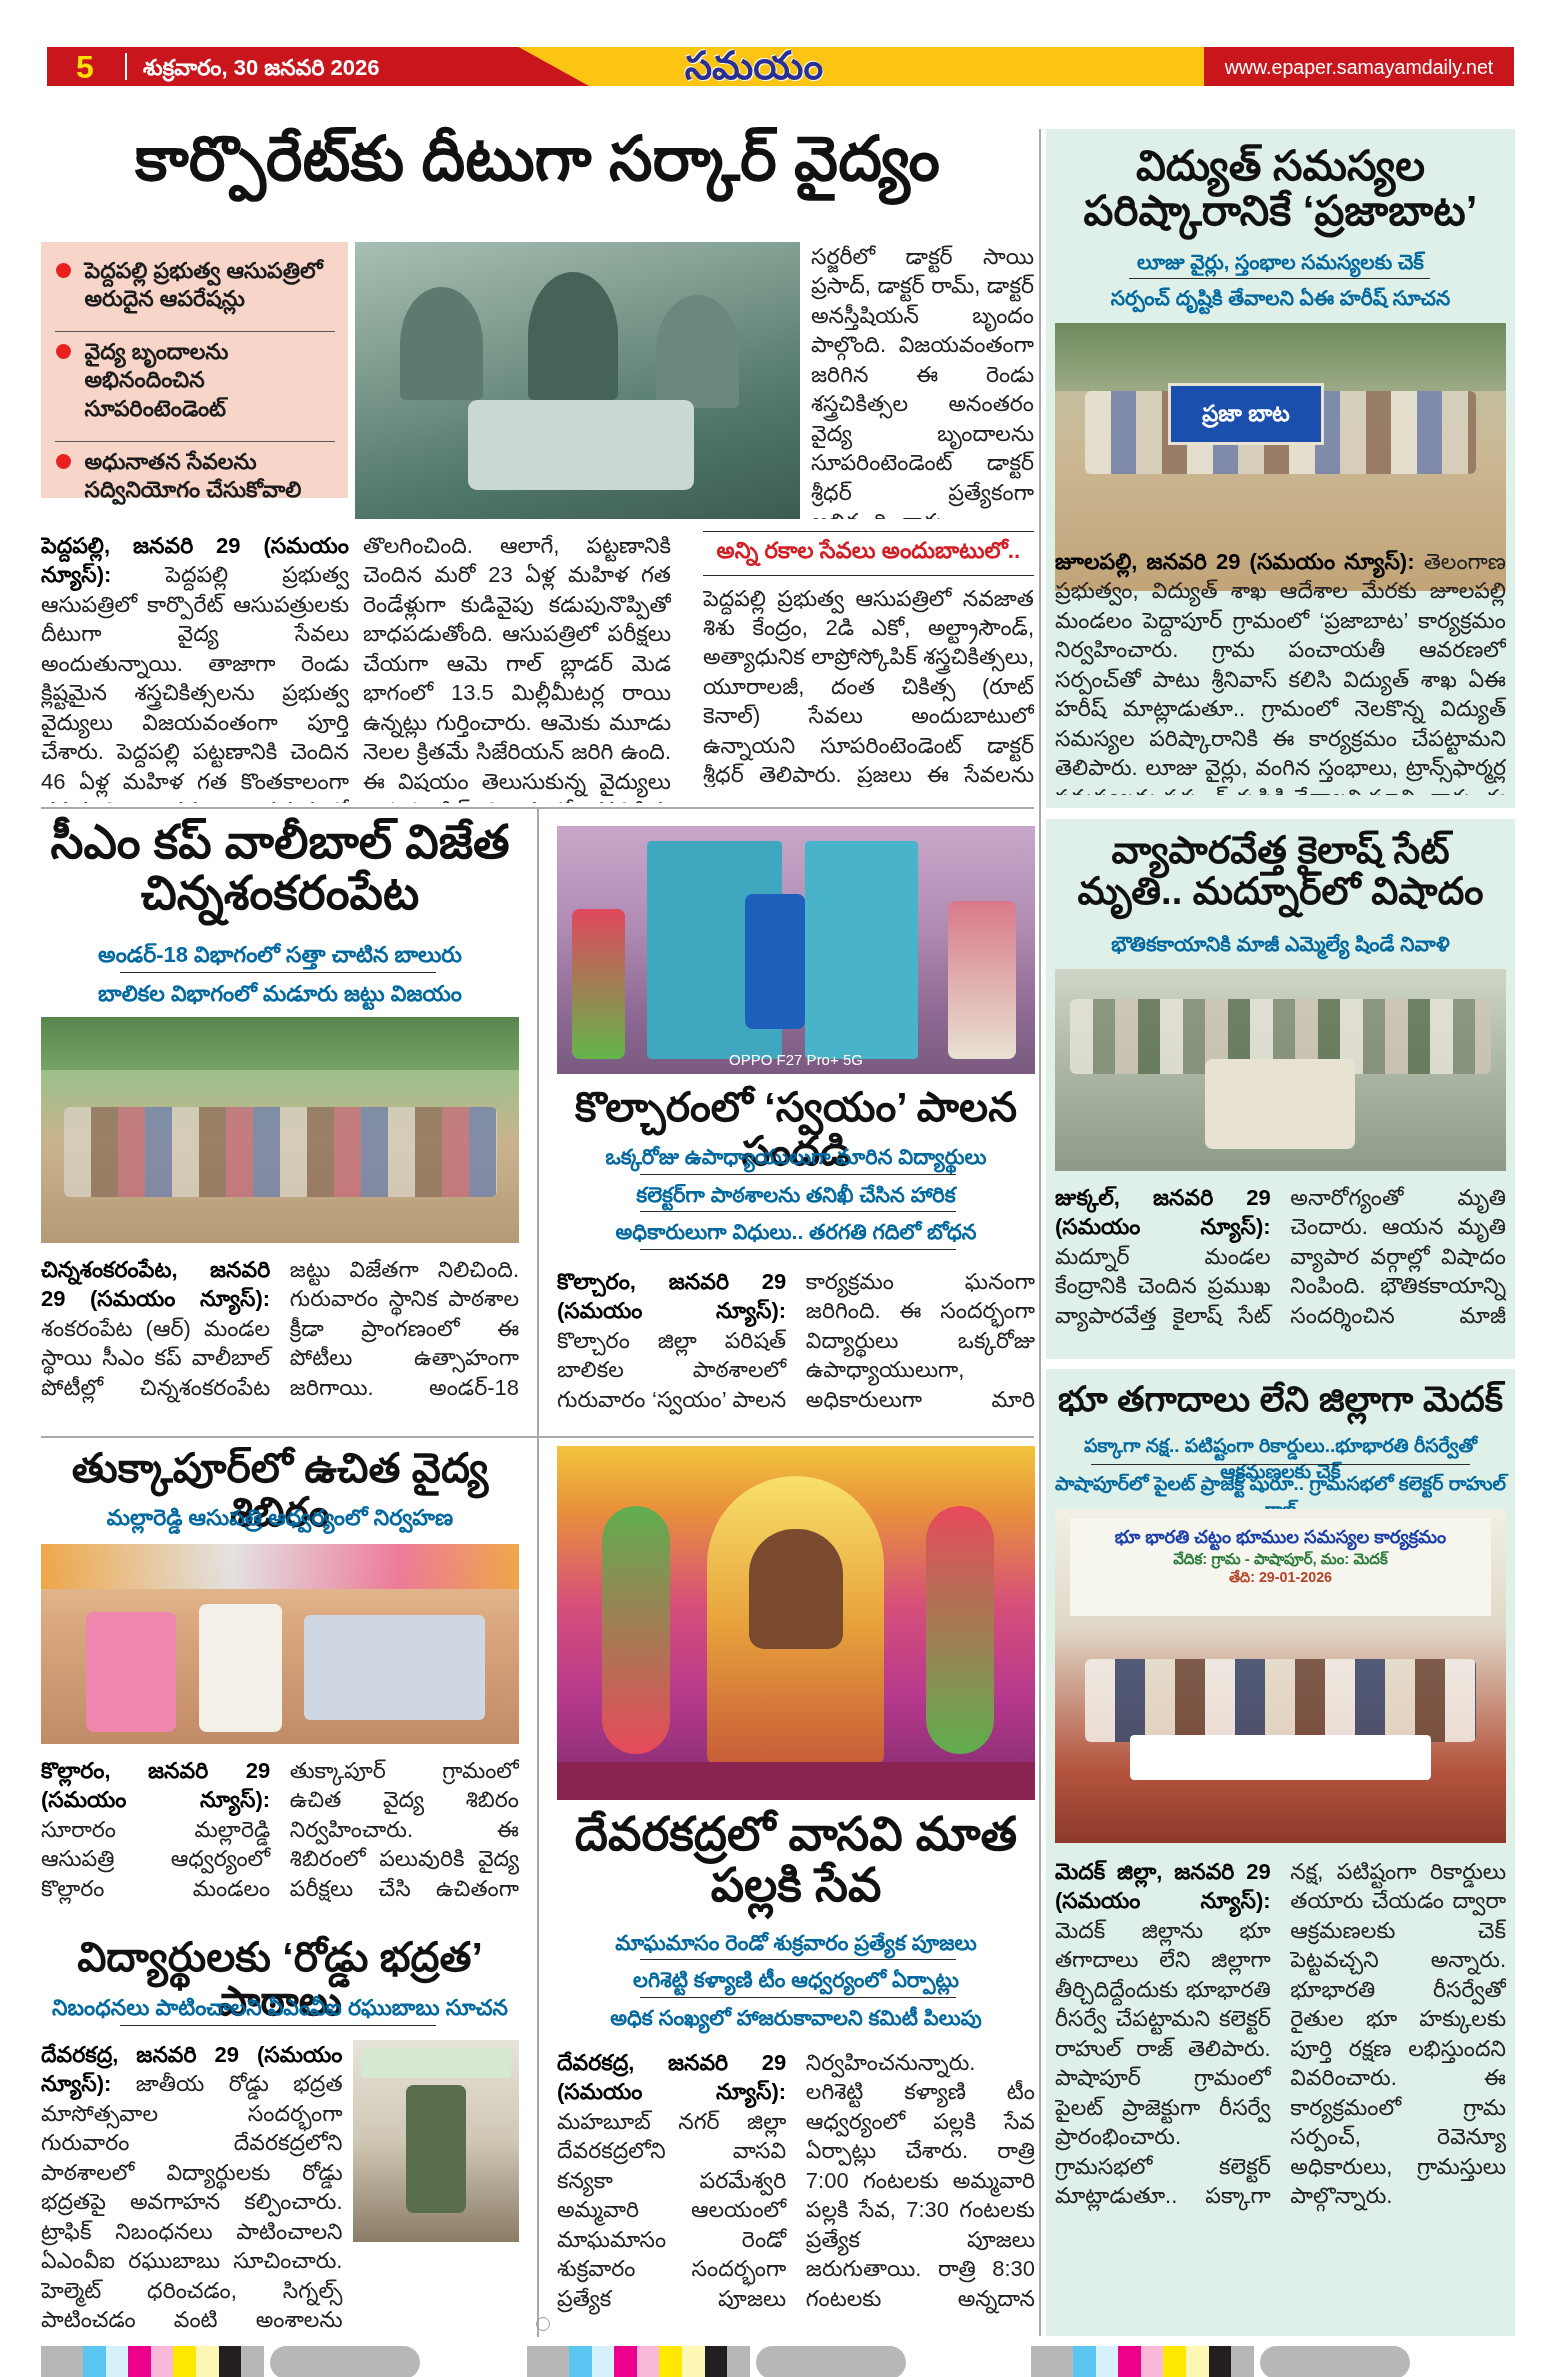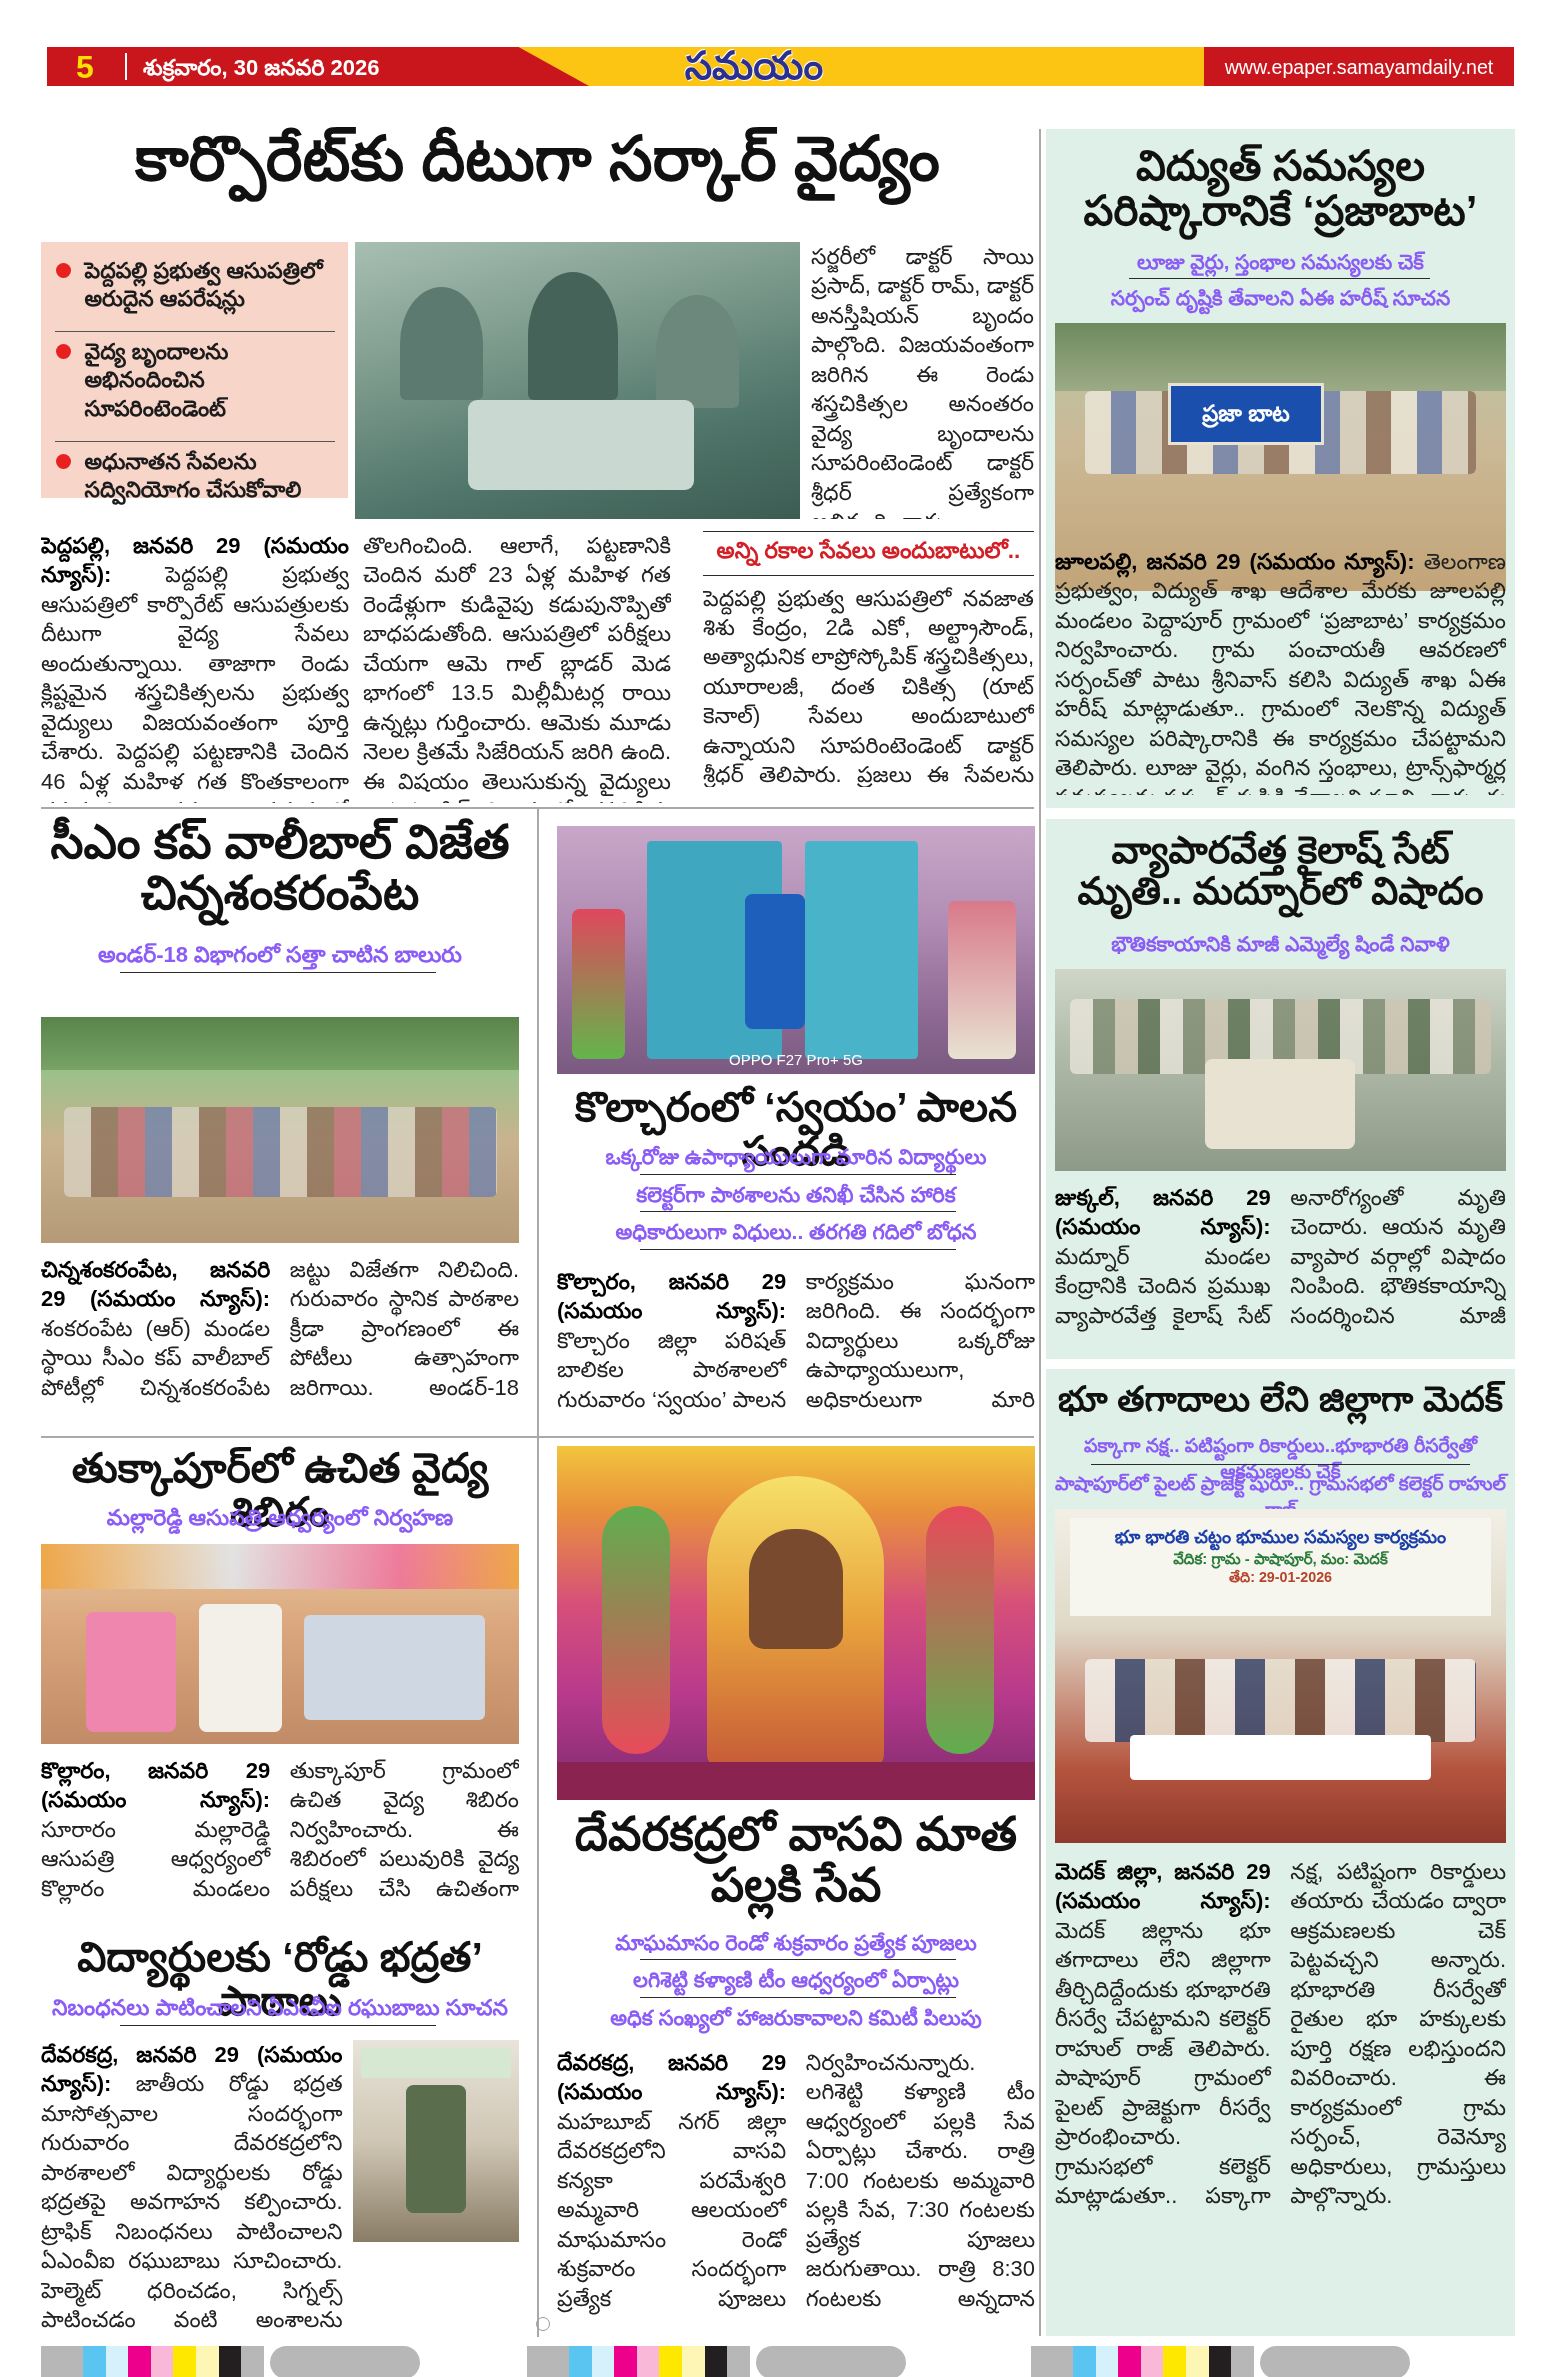--- a/index.html
+++ b/index.html
@@ -11,21 +11,21 @@
                 clip-path:polygon(0 0,87% 0,100% 100%,0 100%);}
   .hdr-red-right{position:absolute;left:1157px;top:0;width:310px;height:39px;background:#c9161d;}
   .hdr-pageno{position:absolute;left:29px;top:1.5px;font-size:32px;font-weight:800;color:#ffe000;}
   .hdr-sep{position:absolute;left:78px;top:6px;width:2.3px;height:27px;background:#ffffff;}
   .hdr-date{position:absolute;left:96px;top:7.5px;font-size:22px;font-weight:700;color:#ffffff;}
   .hdr-masthead{position:absolute;left:579px;top:-3px;width:256px;text-align:center;
                 font-size:39px;font-weight:800;color:#2b2f8e;text-shadow:0.8px 0.8px 0 #fff,-0.8px -0.8px 0 #fff;}
   .hdr-site{position:absolute;left:1157px;top:9px;width:310px;text-align:center;font-size:19.6px;color:#ffffff;}
   
   .headline{position:absolute;font-weight:800;color:#111;text-align:center;line-height:1.08;}
-  .subhead{position:absolute;color:#8b5cf6;font-weight:700;text-align:center;}
+  .subhead{position:absolute;color:#0369a1;font-weight:700;text-align:center;}
   .subrule{position:absolute;border-bottom:1.5px solid #2a2a2a;}
   .body-txt{position:absolute;font-size:22px;line-height:1.34;text-align:justify;color:#222;overflow:hidden;}
   .dateline{font-weight:800;color:#000;}
   .cols2{column-count:2;column-gap:19.6px;}
   .vrule{position:absolute;width:1.5px;background:#a9a9a9;}
   .hrule{position:absolute;height:1.5px;background:#a9a9a9;}
   .photo{position:absolute;overflow:hidden;}
   .mintbox{position:absolute;background:#def0e7;}
   
   .pinkbox{position:absolute;left:41px;top:242px;width:307px;height:256px;background:#f8d5c9;padding:15px 13.5px 0 13.5px;box-sizing:border-box;}
@@ -98,20 +98,21 @@
 
   <div class="hrule" style="left:41px;top:807px;width:993px;"></div>
   <div class="vrule" style="left:537px;top:807px;height:629px;"></div>
   <div class="hrule" style="left:41px;top:1436px;width:993px;"></div>
   <div class="vrule" style="left:537px;top:1436px;height:901px;"></div>
   <div class="vrule" style="left:1039px;top:129px;height:2207px;"></div>
 
   <div class="headline" style="left:41px;top:817px;width:478px;font-size:47px;">సీఎం కప్ వాలీబాల్ విజేత చిన్నశంకరంపేట</div>
   <div class="subhead" style="left:41px;top:942px;width:478px;font-size:22px;">అండర్-18 విభాగంలో సత్తా చాటిన బాలురు</div>
   <div class="subrule" style="left:120px;top:972px;width:316px;"></div>
+  <div class="subhead" style="left:41px;top:981px;width:478px;font-size:22px;">బాలికల విభాగంలో మడూరు జట్టు విజయం</div>
 
   <div class="photo" style="left:41px;top:1017px;width:478px;height:226px;
        background:linear-gradient(180deg,#7fae6d 0%,#9dc08a 25%,#c9b38e 55%,#b59a77 100%);">
     <div style="position:absolute;left:22.6px;top:90px;width:433px;height:90px;background:repeating-linear-gradient(90deg,#d9d3c4 0 27px,#8d6e5a 27px 54px,#c46a7a 54px 81px,#6d7fae 81px 108px);opacity:.75;border-radius:6px;"></div>
     <div style="position:absolute;left:0;top:0;width:478px;height:53px;background:linear-gradient(180deg,#4f7a44,#6f9c5e);opacity:.8;"></div>
   </div>
 
   <div class="body-txt cols2" style="left:41px;top:1255px;width:478px;height:175px;">
     <span class="dateline">చిన్నశంకరంపేట, జనవరి 29 (సమయం న్యూస్):</span>
     <span>శంకరంపేట (ఆర్) మండల స్థాయి సీఎం కప్ వాలీబాల్ పోటీల్లో చిన్నశంకరంపేట జట్టు విజేతగా నిలిచింది. గురువారం స్థానిక పాఠశాల క్రీడా ప్రాంగణంలో ఈ పోటీలు ఉత్సాహంగా జరిగాయి. అండర్-18 బాలుర విభాగంలో వెంకటాపూర్ గ్రామ జట్టు ద్వితీయ స్థానంలో నిలిచింది. బాలికల విభాగంలో మడూరు జట్టు విజయం సాధించింది. విజేత జట్లకు ప్రధాన ఉపాధ్యాయుడు, జి.వి.ఆర్. శంకరంపేట (ఆర్) సర్పంచ్ బహుమతులు అందజేశారు. ఈ కార్యక్రమంలో ఉపాధ్యాయులు బాలరాజు, కిషన్, వినయ్ తదితరులు పాల్గొన్నారు.</span>

